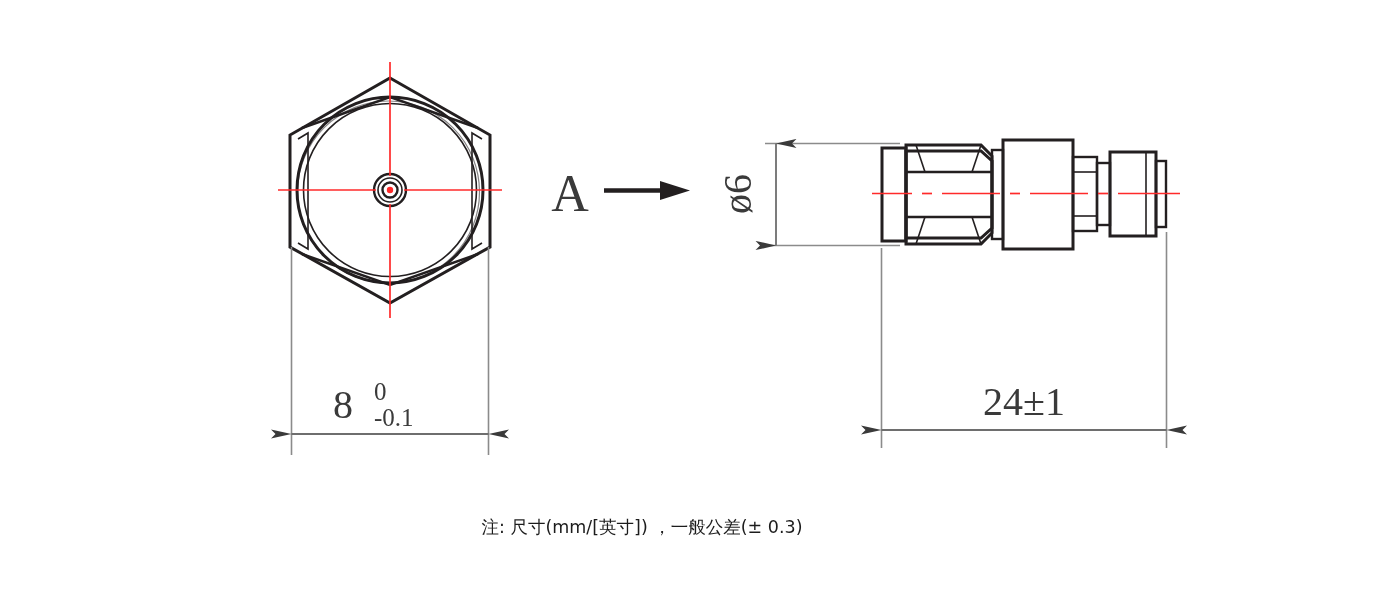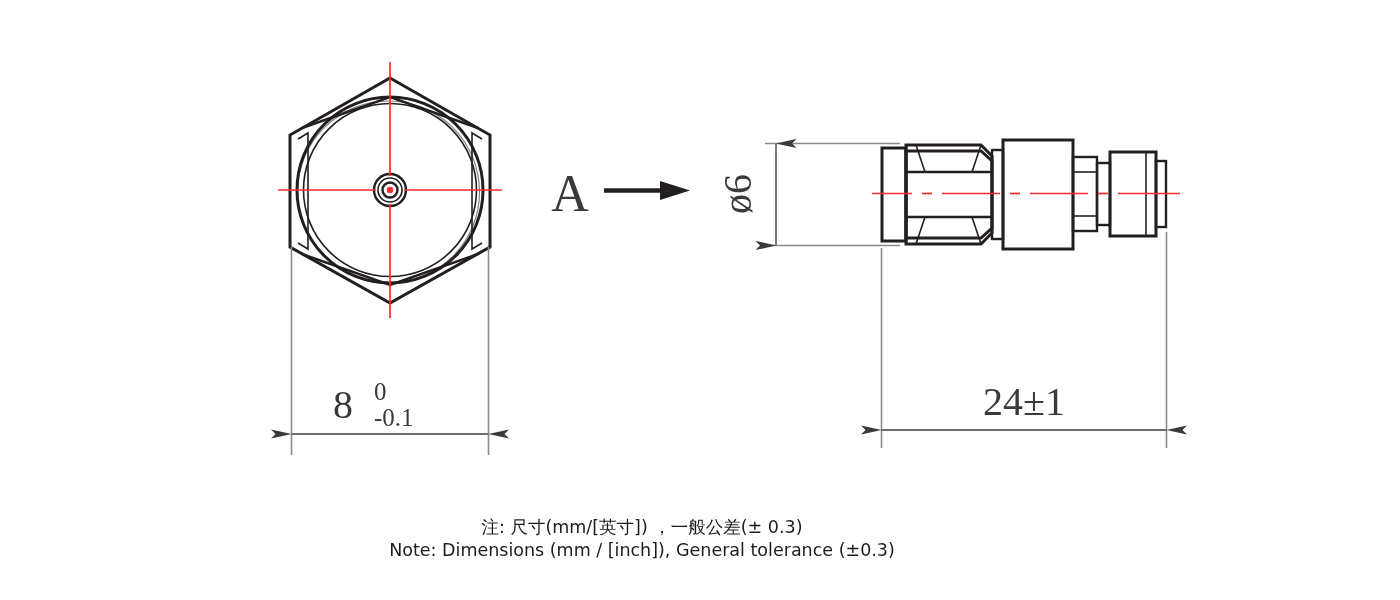--- a/index.html
+++ b/index.html
@@ -195,16 +195,15 @@
 
       <line x1="881.5" y1="430" x2="1166.5" y2="430" class="ln-dim" marker-start="url(#mk-dim-left)" marker-end="url(#mk-dim-right)"></line>
 
       <text class="txt-dim txt-dim-main" x="1024" y="415" text-anchor="middle">24±1</text>
     </g>
 
   </svg>
 
   <div class="note-block">
     <div class="note-line">注: 尺寸(mm/[英寸]) ，一般公差(± 0.3)</div>
-    <div class="note-line">Note: Dimensions (mm / [inch]), General tolerance (±0.3)</div>
   </div>
 
 </div>
 
 </body></html>

